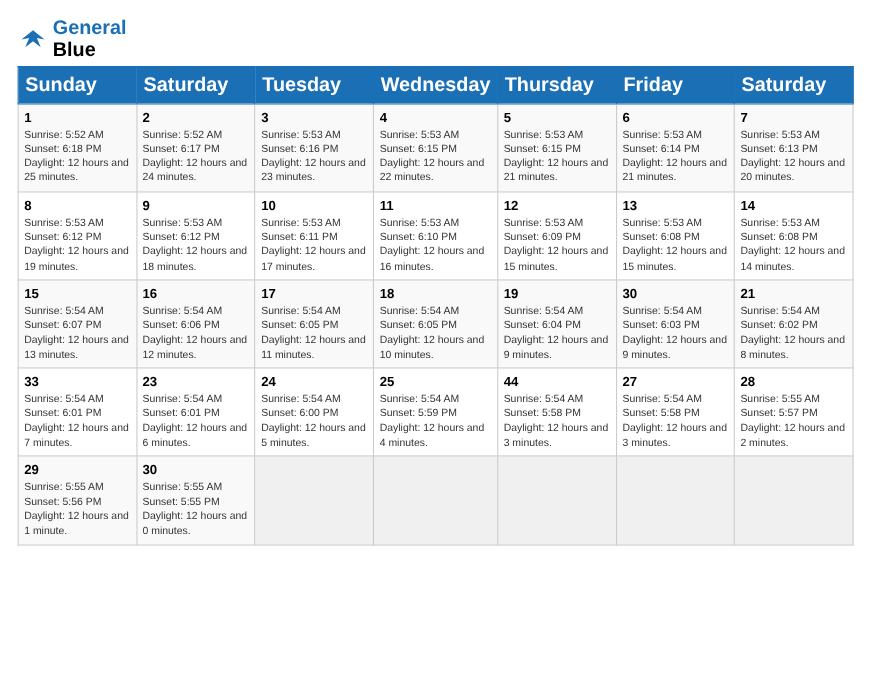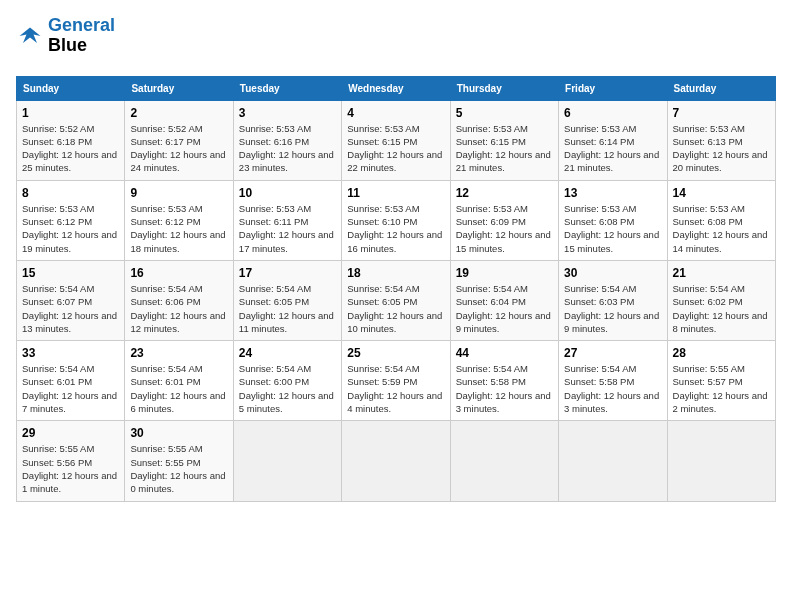--- a/index.html
+++ b/index.html
@@ -7,21 +7,21 @@
       font-family: Arial, sans-serif;
       background: #fff;
       width: 792px;
       min-height: 612px;
       padding: 16px;
     }
     .header {
       display: flex;
       justify-content: space-between;
       align-items: flex-end;
-      margin-bottom: 20px;
+      margin-bottom: 4px;
     }
     .logo {
       display: flex;
       align-items: center;
       gap: 4px;
     }
     .logo-text {
       font-size: 18px;
       font-weight: bold;
       color: #333;
@@ -45,21 +45,21 @@
     table {
       width: 100%;
       border-collapse: collapse;
       font-size: 10px;
     }
     thead tr th {
       background: #1a6fb5;
       color: #fff;
       text-align: left;
       padding: 6px 6px;
-      font-size: 10px;
+      font-size: 18px;
       font-weight: bold;
       border: 1px solid #1a6fb5;
     }
     tbody tr td {
       border: 1px solid #ccc;
       vertical-align: top;
       padding: 5px 5px;
       width: 14.28%;
       min-height: 70px;
     }

